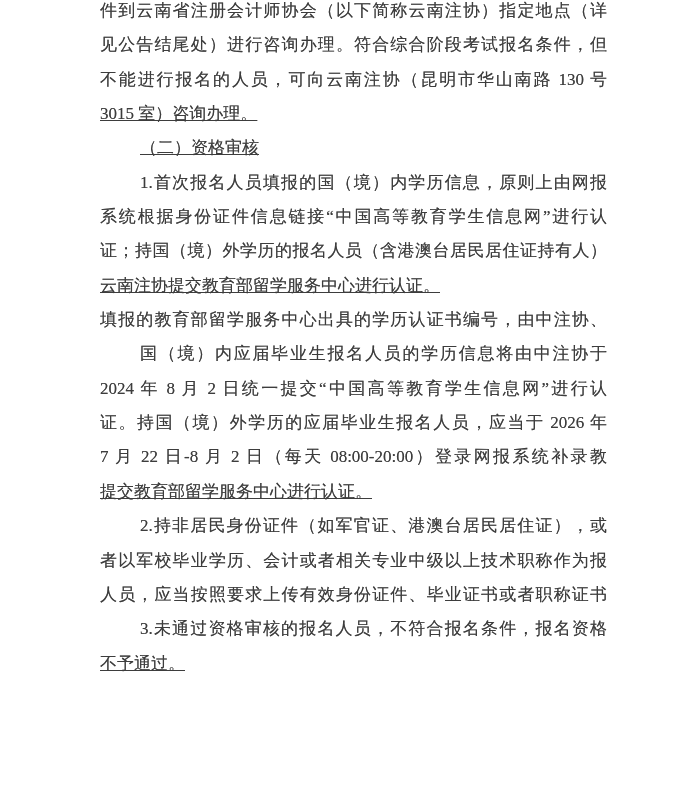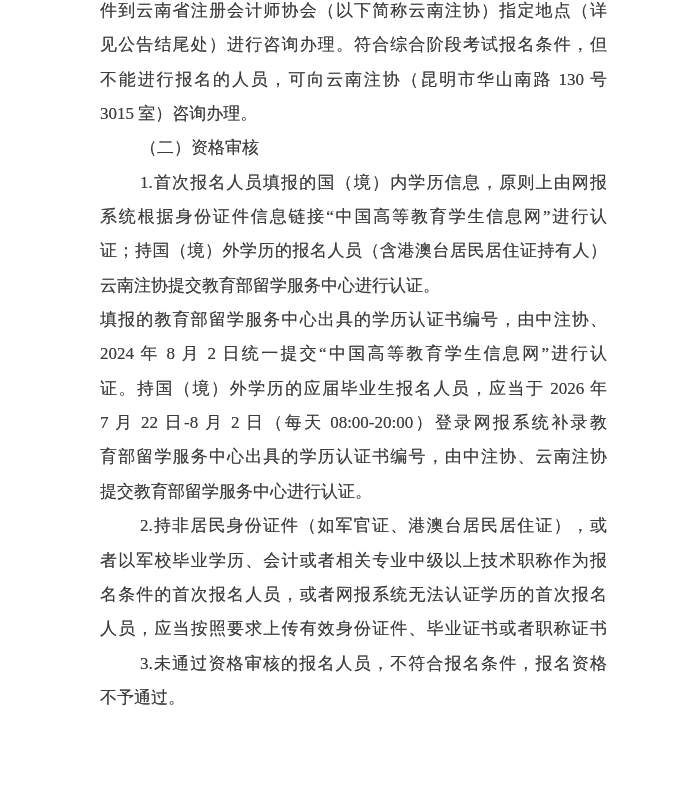--- a/index.html
+++ b/index.html
@@ -30,45 +30,45 @@
     height: 34.35px;
     color: #3d3d3d;
     text-shadow: 0 0 0.5px rgba(61,61,61,0.65);
     text-align: justify;
     text-align-last: justify;
     overflow: hidden;
     white-space: nowrap;
   }
   .line.end {
     text-align-last: left;
+    text-decoration: underline;
   }
   .line.indent {
     padding-left: 40px;
   }
 </style>
 </head>
 <body>
 
 <div class="page">
   <div class="doc-body" id="doc-body">
       <div class="line">件到云南省注册会计师协会（以下简称云南注协）指定地点（详</div>
       <div class="line">见公告结尾处）进行咨询办理。符合综合阶段考试报名条件，但</div>
       <div class="line">不能进行报名的人员，可向云南注协（昆明市华山南路 130 号</div>
       <div class="line end">3015 室）咨询办理。</div>
       <div class="line indent end">（二）资格审核</div>
       <div class="line indent">1.首次报名人员填报的国（境）内学历信息，原则上由网报</div>
       <div class="line">系统根据身份证件信息链接“中国高等教育学生信息网”进行认</div>
       <div class="line">证；持国（境）外学历的报名人员（含港澳台居民居住证持有人）</div>
       <div class="line end">云南注协提交教育部留学服务中心进行认证。</div>
       <div class="line">填报的教育部留学服务中心出具的学历认证书编号，由中注协、</div>
+      <div class="line indent">国（境）内应届毕业生报名人员的学历信息将由中注协于</div>
       <div class="line">2024 年 8 月 2 日统一提交“中国高等教育学生信息网”进行认</div>
       <div class="line">证。持国（境）外学历的应届毕业生报名人员，应当于 2026 年</div>
       <div class="line">7 月 22 日-8 月 2 日（每天 08:00-20:00）登录网报系统补录教</div>
-      <div class="line">育部留学服务中心出具的学历认证书编号，由中注协、云南注协</div>
       <div class="line end">提交教育部留学服务中心进行认证。</div>
       <div class="line indent">2.持非居民身份证件（如军官证、港澳台居民居住证），或</div>
       <div class="line">者以军校毕业学历、会计或者相关专业中级以上技术职称作为报</div>
-      <div class="line">名条件的首次报名人员，或者网报系统无法认证学历的首次报名</div>
       <div class="line">人员，应当按照要求上传有效身份证件、毕业证书或者职称证书</div>
       <div class="line indent">3.未通过资格审核的报名人员，不符合报名条件，报名资格</div>
       <div class="line end">不予通过。</div>
     </div>
 </div>
 
 </body></html>

